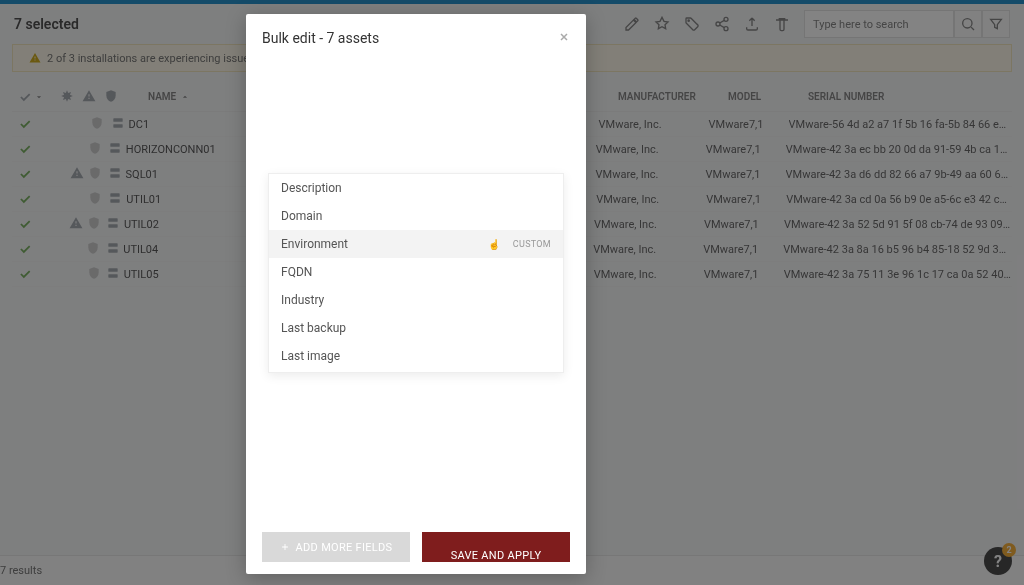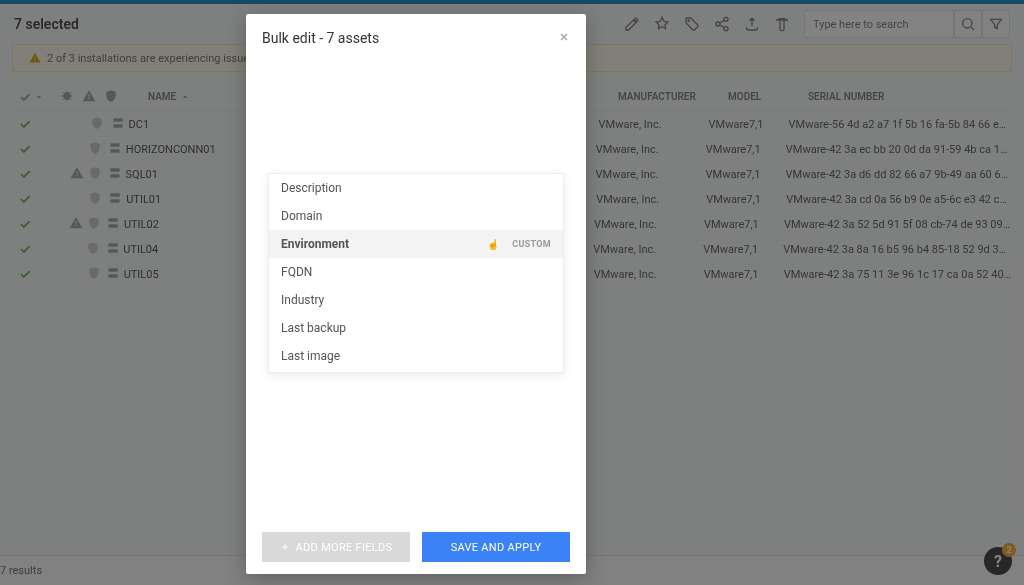--- a/index.html
+++ b/index.html
@@ -48,28 +48,28 @@
   .field-label { font-size:12px; color:#333; margin-bottom:8px; }
   .clear-btn { position:absolute; top:10px; right:10px; width:22px;height:22px;background:#f3f3f3;border-radius:3px; display:flex;align-items:center;justify-content:center;color:#bbb; cursor:pointer;}
 
   .combo { border:1px solid #e9a13c00; border-bottom:2px solid #e9a13c; height:30px; display:flex; align-items:center; padding:0 10px; font-size:12px; color:#aaa; position:relative; background:#fff; }
   .combo-caret { position:absolute; right:8px; color:#888; font-size:10px; }
 
   .dd { position:absolute; left:22px; right:22px; top:112px; background:#fff; border:1px solid #eee; box-shadow:0 3px 10px rgba(0,0,0,0.08); max-height:200px; overflow-y:auto; }
   .dd::-webkit-scrollbar { width:8px; }
   .dd::-webkit-scrollbar-thumb { background:#ddd; }
   .dd-item { padding:7px 12px; font-size:12px; color:#555; cursor:pointer; display:flex; justify-content:space-between; align-items:center; }
-  .dd-item:hover, .dd-item.hover { background:#f3f3f3;font-weight:bold; }
+  .dd-item:hover, .dd-item.hover { background:#f3f3f3; }
   .dd-badge { font-size:9px; color:#999; letter-spacing:0.3px; }
   .dd-cursor { color:#999; font-size:10px; margin-left:auto; margin-right:12px; }
 
   .modal-foot { padding:12px 16px; display:flex; gap:12px; }
   .foot-btn { flex:1; height:30px; border:none; color:#fff; font-size:11px; letter-spacing:0.3px; cursor:pointer; display:flex; align-items:center; justify-content:center; gap:6px; }
   .btn-add { background:#d9d9d9; }
-  .btn-save { background:#3b82f6; }
+  .btn-save { background:#7f1d1d;align-items:flex-end; }
 </style>
 </head>
 <body>
 
 <div class="topbar"></div>
 
 <div class="page-header">
   <div class="page-title">7 selected</div>
   <div class="toolbar-icons">
     <svg class="tb-ico" viewBox="0 0 24 24" fill="none" stroke="currentColor" stroke-width="2">

